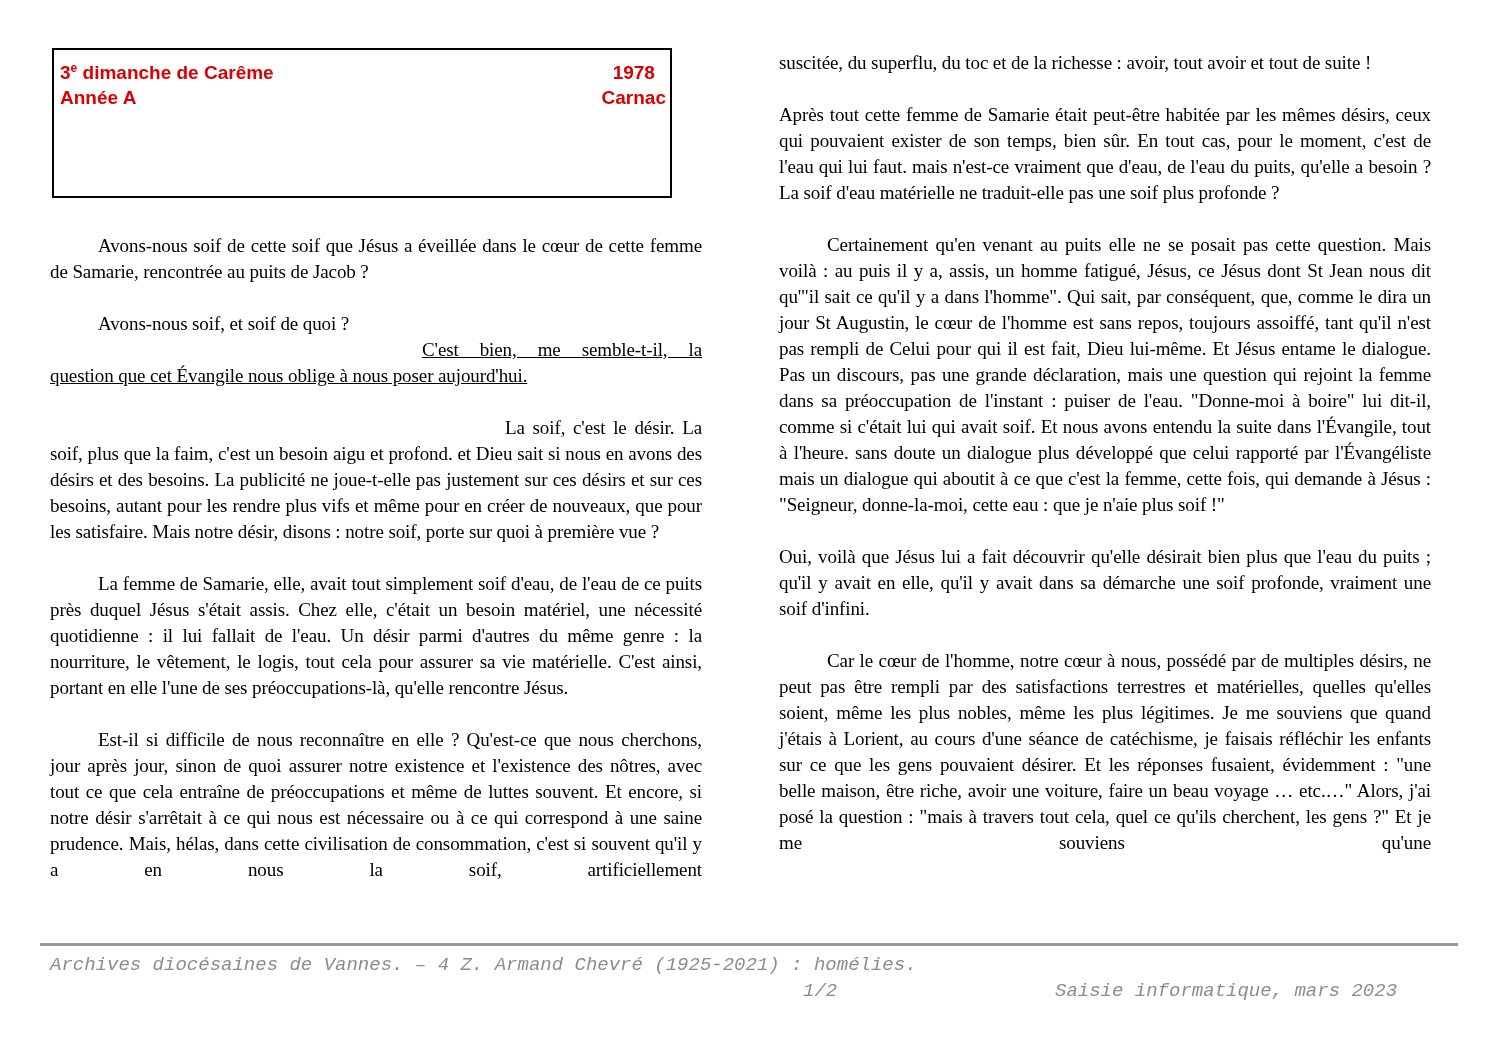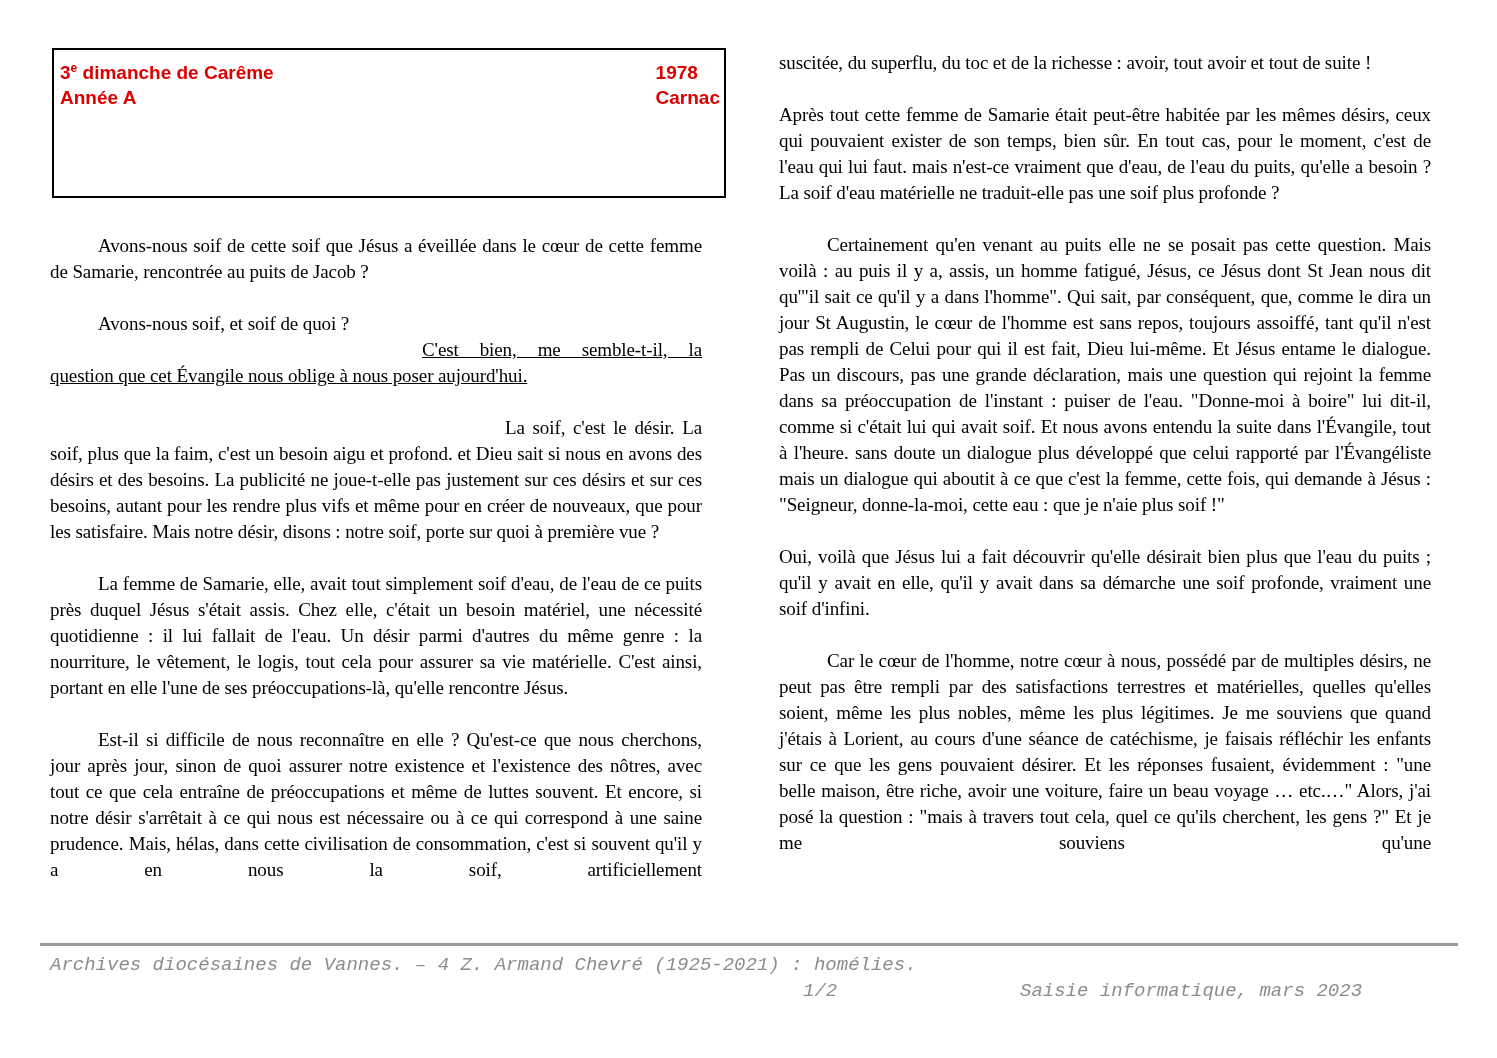--- a/index.html
+++ b/index.html
@@ -8,32 +8,32 @@
     width:1497px;height:1058px;
     background:#ffffff;
     color:#000;
     font-family:"Liberation Serif", serif;
     overflow:hidden;
   }
 
   
   .hbox{
     position:absolute;left:52px;top:48px;
-    width:674px;height:150px;
+    width:620px;height:150px;
     border:2px solid #000;
     box-sizing:border-box;
     padding:10px 4px 0 6px;
     font-family:"Liberation Sans", sans-serif;
     font-weight:bold;
     color:#dc0000;
   }
   .hrow{display:flex;justify-content:space-between;}
   .hline{font-size:19px;line-height:25px;}
   .hline sup{font-size:12px;line-height:0;}
-  .hright{text-align:left;}
+  .hright{text-align:center;}
   .title{
     margin-top:16px;
     text-align:center;
     font-variant:small-caps;
     font-size:26px;
     line-height:30px;
     letter-spacing:0;
   }
 
   
@@ -63,21 +63,21 @@
   .fgray{
     font-family:Liberation Mono, monospace;
     font-style:italic;
     color:#8c8c8c;
     font-size:19px;
     line-height:26px;
     white-space:nowrap;
   }
   .f-left{position:absolute;left:50px;top:952px;}
   .f-page{position:absolute;left:803px;top:978px;}
-  .f-note{position:absolute;left:1020px;top:978px;}
+  .f-note{position:absolute;left:1055px;top:978px;}
 </style>
 </head>
 <body>
 
 <div class="page">
 
   <header class="hbox">
     <div class="hrow">
       <div class="hleft">
         <div class="hline"><span>3</span><sup>e</sup><span> dimanche de Carême</span></div>

